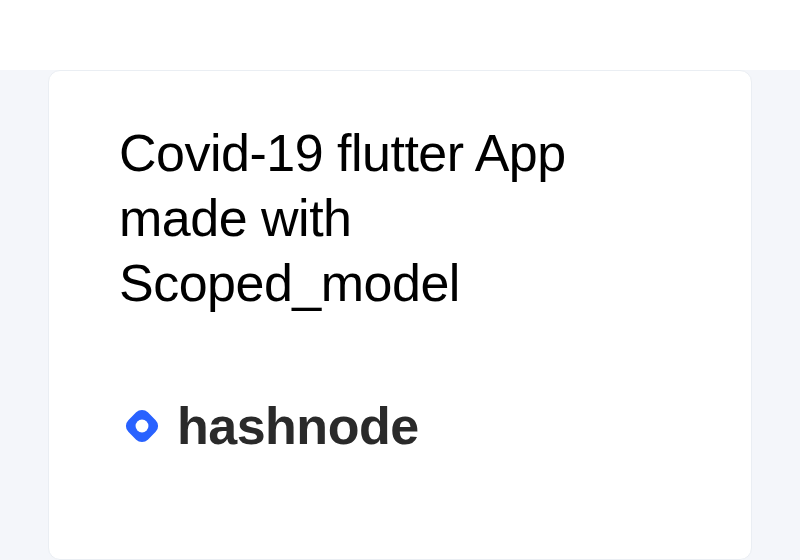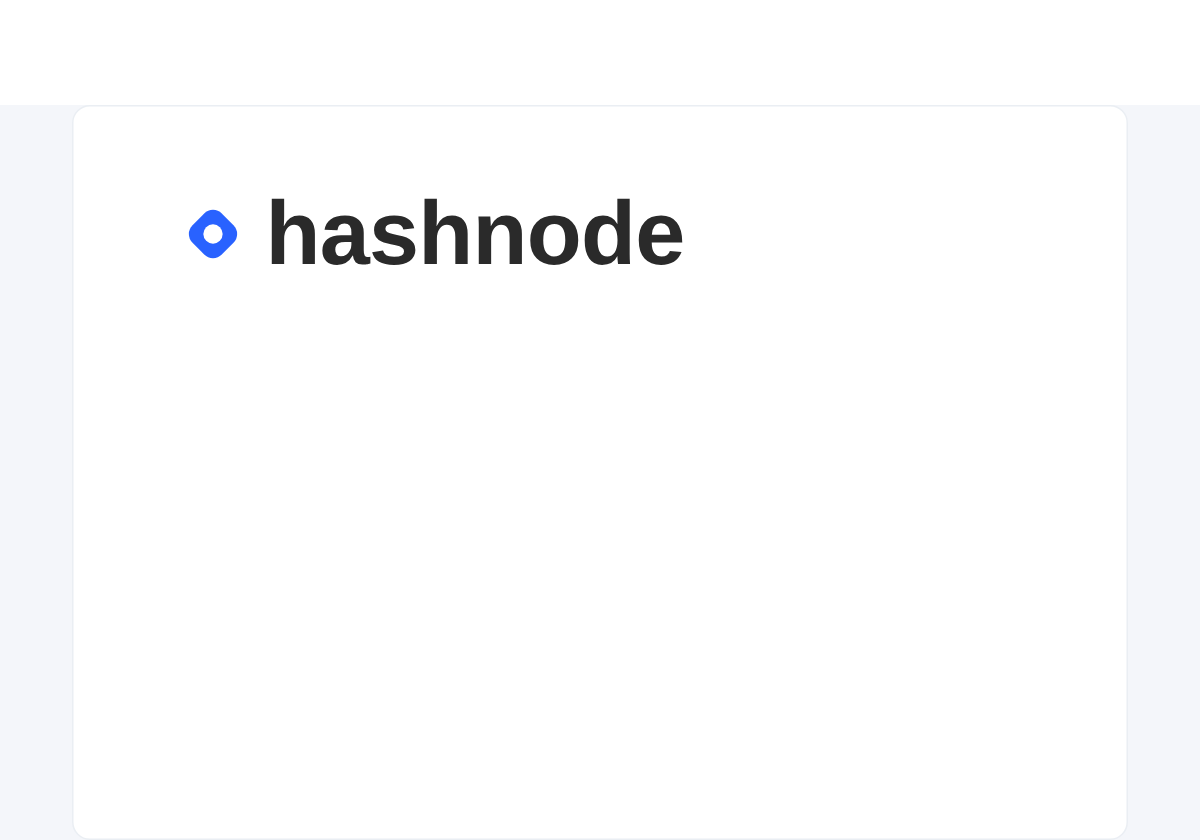--- a/index.html
+++ b/index.html
@@ -61,33 +61,34 @@
       height: 46px;
       position: relative;
     }
     
     .brand-icon svg {
       width: 100%;
       height: 100%;
     }
     
     .brand-text {
-      font-size: 60px;
+      font-size: 52px;
       font-weight: 600;
       color: #2a2a2a;
       letter-spacing: -0.5px;
     }
   </style>
 </head>
 <body>
 
 <div class="top-white-area"></div>
 
 <div class="page-background">
   <div class="card">
+    <h1 class="title">Covid-19 flutter App made with Scoped_model</h1>
 
     <div class="brand-row">
       <div class="brand-icon">
         <svg viewBox="0 0 100 100" xmlns="http://www.w3.org/2000/svg">
           <rect x="20" y="20" width="60" height="60" rx="18" ry="18" fill="#2962ff" transform="rotate(45 50 50)"></rect>
           <circle cx="50" cy="50" r="14" fill="#ffffff"></circle>
         </svg>
       </div>
       <span class="brand-text">hashnode</span>
     </div>

